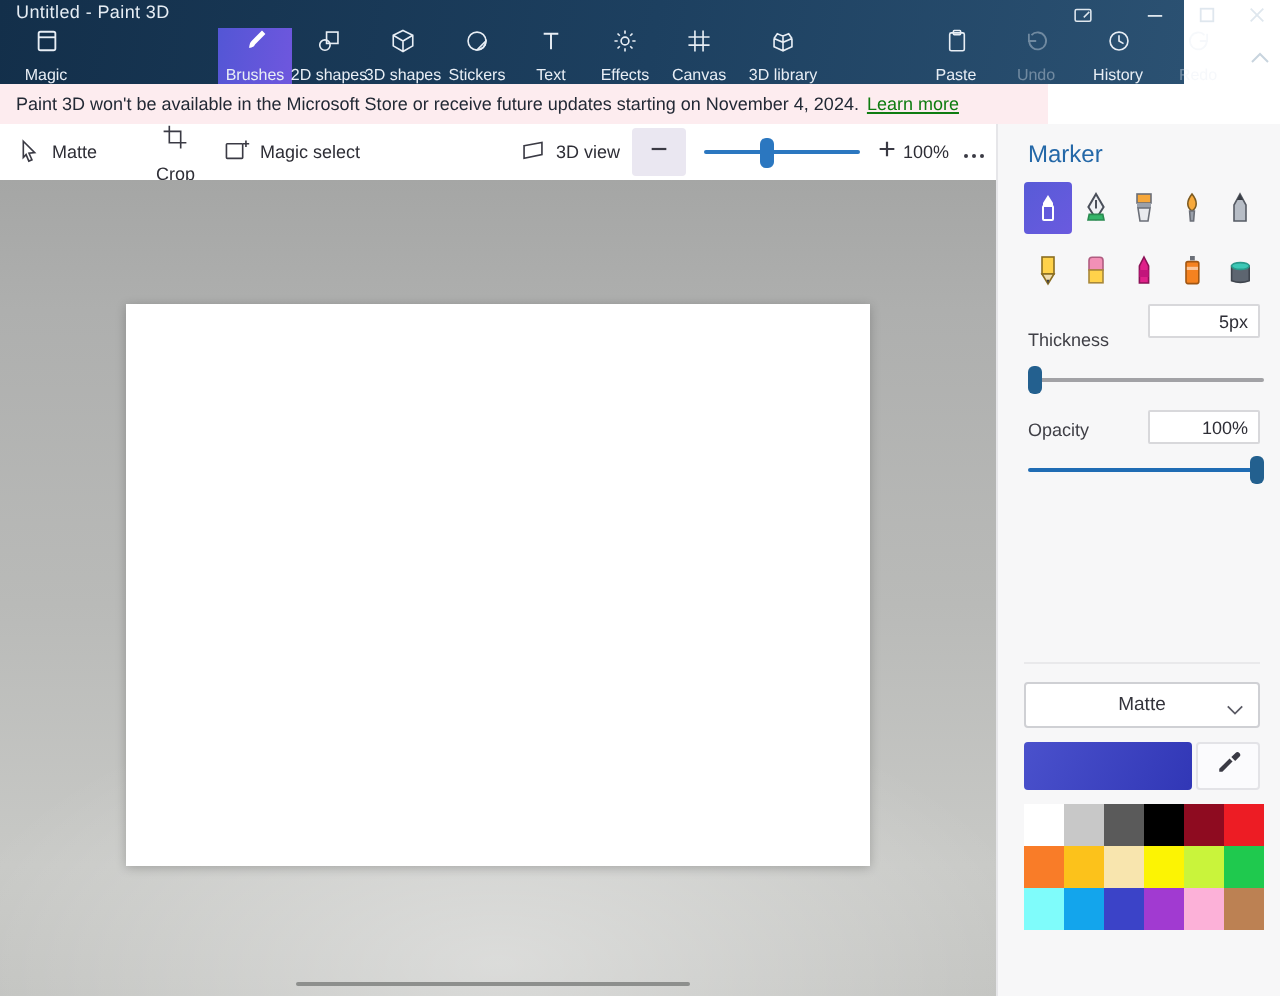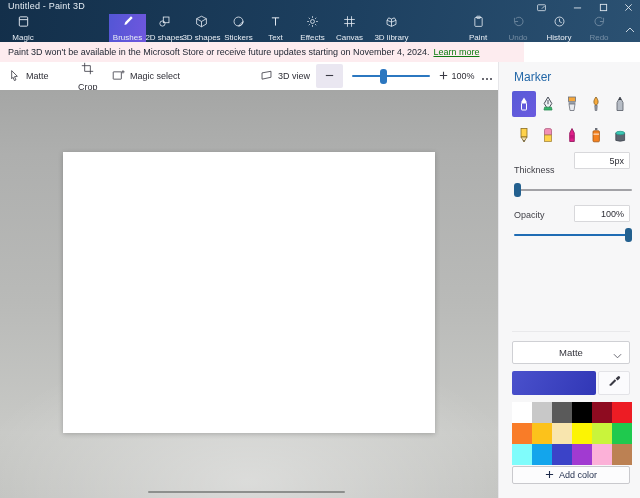--- a/index.html
+++ b/index.html
@@ -1,21 +1,21 @@
 <!DOCTYPE html>
 <html><head>
 <meta charset="utf-8">
 <style>
   * { margin:0; padding:0; box-sizing:border-box; }
   html,body { width:640px; height:498px; }
   body { font-family:"Liberation Sans","DejaVu Sans",sans-serif; overflow:hidden; }
   #app { position:relative; width:640px; height:498px; background:#fff; overflow:hidden; }
 
   
-  .header { position:absolute; left:0; top:0; width:640px; height:42px;
+  .header { position:absolute; left:0; top:0; width:592px; height:42px;
     background:linear-gradient(100deg,#132f4a 0%,#1d4060 55%,#2b5172 100%);text-align:right; }
   .title { position:absolute; left:8px; top:1px; font-size:9px; color:#e6edf4; letter-spacing:.2px; }
   .winbtn { position:absolute; top:0; height:14px; display:flex; align-items:center; justify-content:center; color:#dfe7ee; }
   .winbtn svg { display:block; }
   .ribbon { position:absolute; left:0; top:14px; width:640px; height:28px; }
   .rtab, .raction, .menu-btn { height:28px; display:flex; flex-direction:column; align-items:center; justify-content:center; color:#e8eef5; cursor:default; }
   .rtab .lbl, .raction .lbl, .menu-btn .lbl { font-size:8px; margin-top:1px; white-space:nowrap; }
   .rtab svg, .raction svg, .menu-btn svg { width:13px; height:13px; }
   .menu-btn { position:absolute; left:0; top:0; width:46px; }
   .tabs { position:absolute; left:109px; top:0; display:flex; }
@@ -190,21 +190,21 @@
       </div>
 
       <div class="actions">
         <div class="raction">
           <span>
             <svg viewBox="0 0 16 16" fill="none" stroke="#e8eef5" stroke-width="1">
                 <rect x="3.5" y="3" width="9" height="11" rx="1"></rect>
                 <rect x="5.8" y="1.5" width="4.4" height="2.6" rx="0.5"></rect>
               </svg>
           </span>
-          <span class="lbl">Paint</span>
+          <span class="lbl">Paste</span>
         </div>
         <div class="raction dim">
           <span>
             <svg viewBox="0 0 16 16" fill="none" stroke="#e8eef5" stroke-width="1.1">
                 <path d="M3 3.5 V8 H7.5 M3.2 8 A5.2 5.2 0 1 0 4.6 4.4"></path>
               </svg>
           </span>
           <span class="lbl">Undo</span>
         </div>
         <div class="raction" style="width:42px;">
@@ -430,23 +430,15 @@
       <div class="pcell" style="background: rgb(201, 244, 59);"></div>
       <div class="pcell" style="background: rgb(31, 201, 78);"></div>
       <div class="pcell" style="background: rgb(127, 252, 251);"></div>
       <div class="pcell" style="background: rgb(19, 165, 236);"></div>
       <div class="pcell" style="background: rgb(59, 67, 200);"></div>
       <div class="pcell" style="background: rgb(161, 58, 209);"></div>
       <div class="pcell" style="background: rgb(252, 177, 216);"></div>
       <div class="pcell" style="background: rgb(188, 129, 83);"></div>
     </div>
 
-    <div class="addcolor">
-      <span>
-        <svg width="9" height="9" viewBox="0 0 10 10" stroke="#1e2b4a" stroke-width="1.2">
-            <path d="M5 1 V9 M1 5 H9"></path>
-          </svg>
-      </span>
-      <span>Add color</span>
-    </div>
   </div>
 
 </div>
 
 </body></html>

